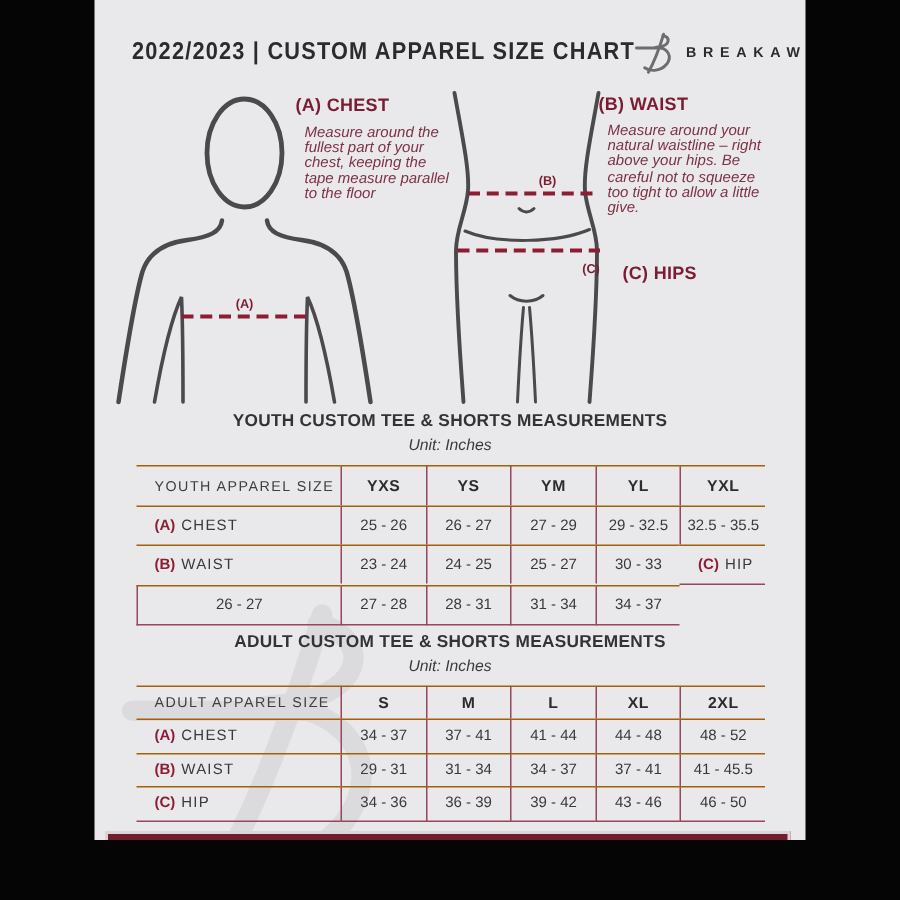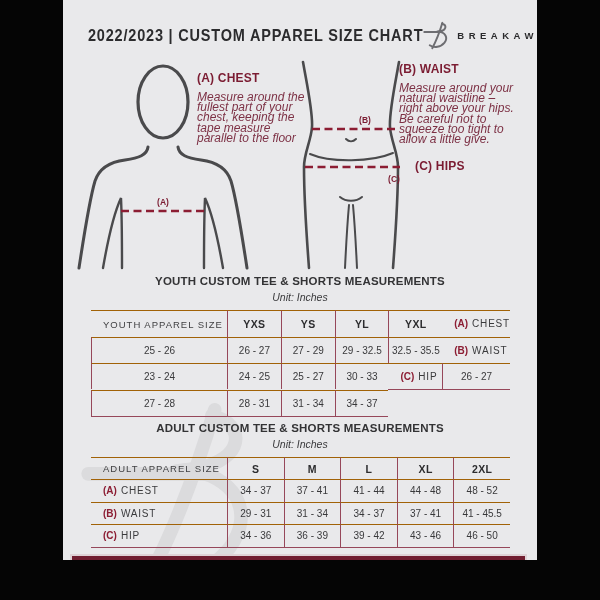--- a/index.html
+++ b/index.html
@@ -14,22 +14,22 @@
              transform:scaleY(1.12);transform-origin:left center;white-space:nowrap;}
   .brand{display:flex;align-items:center;gap:7px;}
   .brand svg{display:block;}
   .brand-name{font-size:9.5px;font-weight:bold;letter-spacing:4.5px;color:#2b2b2d;}
 
   
   .diagrams{position:absolute;top:55px;left:0;width:474px;height:215px;z-index:2;}
   .figure{position:absolute;top:0;left:0;}
   .guide-block{position:absolute;width:118px;}
   .guide-heading{font-size:12px;font-weight:bold;color:#7b1c32;letter-spacing:.2px;margin:0 0 7px 0;}
-  .guide-body{font-size:12px;font-style:italic;font-weight:500;color:#7d3145;
-              line-height:10.2px;margin:0;white-space:pre-line;}
+  .guide-body{font-size:10px;font-style:italic;font-weight:500;color:#7d3145;
+              line-height:10.2px;margin:6px;white-space:pre-line;}
 
   
   .section{position:absolute;left:0;width:474px;z-index:2;}
   .sec-title{text-align:center;font-size:11.5px;font-weight:bold;color:#333335;letter-spacing:.2px;}
   .sec-unit{text-align:center;font-size:10.5px;font-style:italic;color:#3a3a3c;margin-top:4px;}
   .size-table{display:grid;grid-template-columns:136px repeat(5,1fr);width:419px;margin:7px 0 0 28px;}
   .cell{border-top:1px solid #a16207;display:flex;align-items:center;justify-content:center;
         font-size:10px;color:#39393b;background:transparent;}
   .cell.sep{border-left:1px solid #96475a;}
   .cell.bot{border-bottom:1px solid #96475a;}
@@ -88,21 +88,21 @@
           <ellipse cx="100" cy="47" rx="25" ry="36" stroke-width="3.2"></ellipse>
           <path d="M 85,92 C 84,100 76,103 62,105 C 46,107 36,114 32,126 C 27,143 21,180 16,213"></path>
           <path d="M 115,92 C 116,100 124,103 138,105 C 154,107 164,114 168,126 C 173,143 179,180 184,213"></path>
           <path d="M 40,213 C 44,190 50,160 58,143 C 59,165 59,190 59,213" stroke-width="2.4"></path>
           <path d="M 160,213 C 156,190 150,160 142,143 C 141,165 141,190 141,213" stroke-width="2.4"></path>
         </g>
         <line x1="58" y1="156" x2="143" y2="156" stroke="#8c1d33" stroke-width="2.6" stroke-dasharray="8 4.5"></line>
         <text x="100" y="150" text-anchor="middle" font-size="8.5" font-weight="bold" fill="#7b1c32">(A)</text>
       </svg>
 
-      <div class="guide-block" style="left:134px;top:16px;width:112px;">
+      <div class="guide-block" style="left:134px;top:8px;width:112px;">
         <p class="guide-heading">(A) CHEST</p>
         <p class="guide-body">Measure around the fullest part of your chest, keeping the tape measure parallel to the floor</p>
       </div>
 
       <svg class="figure" width="350" height="215" viewBox="0 0 350 215">
         <g fill="none" stroke="#4a4a4c" stroke-width="2.6" stroke-linecap="round">
           <path d="M 240,7 C 245,35 250,58 249,72 C 248,86 241,98 241,112 C 241,148 244,186 246,213"></path>
           <path d="M 336,7 C 331,35 326,58 327,72 C 328,86 335,98 335,112 C 335,148 332,186 330,213"></path>
           <path d="M 247,99 C 268,108 309,107 330,98" stroke-width="2"></path>
           <path d="M 283,84 C 286,87 290,87 293,84" stroke-width="2"></path>
@@ -114,32 +114,33 @@
         <line x1="242" y1="112" x2="337" y2="112" stroke="#8c1d33" stroke-width="2.6" stroke-dasharray="8 4.5"></line>
         <text x="302" y="68" text-anchor="middle" font-size="8.5" font-weight="bold" fill="#7b1c32">(B)</text>
         <text x="331" y="127" text-anchor="middle" font-size="8.5" font-weight="bold" fill="#7b1c32">(C)</text>
       </svg>
 
       <div class="guide-block" style="left:336px;top:7px;width:118px;">
         <p class="guide-heading">(B) WAIST</p>
         <p class="guide-body">Measure around your natural waistline – right above your hips. Be careful not to squeeze too tight to allow a little give.</p>
       </div>
 
-      <div class="guide-block" style="left:352px;top:104px;width:118px;">
+      <div class="guide-block" style="left:352px;top:120px;width:118px;">
         <p class="guide-heading">(C) HIPS</p>
       </div>
     </div>
 
     <div class="section" style="top:275px;">
       <div class="sec-title">YOUTH CUSTOM TEE &amp; SHORTS MEASUREMENTS</div>
       <div class="sec-unit">Unit: Inches</div>
       <div class="size-table yt">
         <div class="cell hrow lbl size-label-hdr">YOUTH APPAREL SIZE</div>
         <div class="cell hrow sep size-hdr">YXS</div>
         <div class="cell hrow sep size-hdr">YS</div>
+        <div class="cell hrow sep size-hdr">YM</div>
         <div class="cell hrow sep size-hdr">YL</div>
         <div class="cell hrow sep size-hdr">YXL</div>
 
         <div class="cell lbl">
             <span class="row-prefix">(A)</span>
             <span class="row-name">CHEST</span>
           </div>
         <div class="cell sep">25 - 26</div>
         <div class="cell sep">26 - 27</div>
         <div class="cell sep">27 - 29</div>

